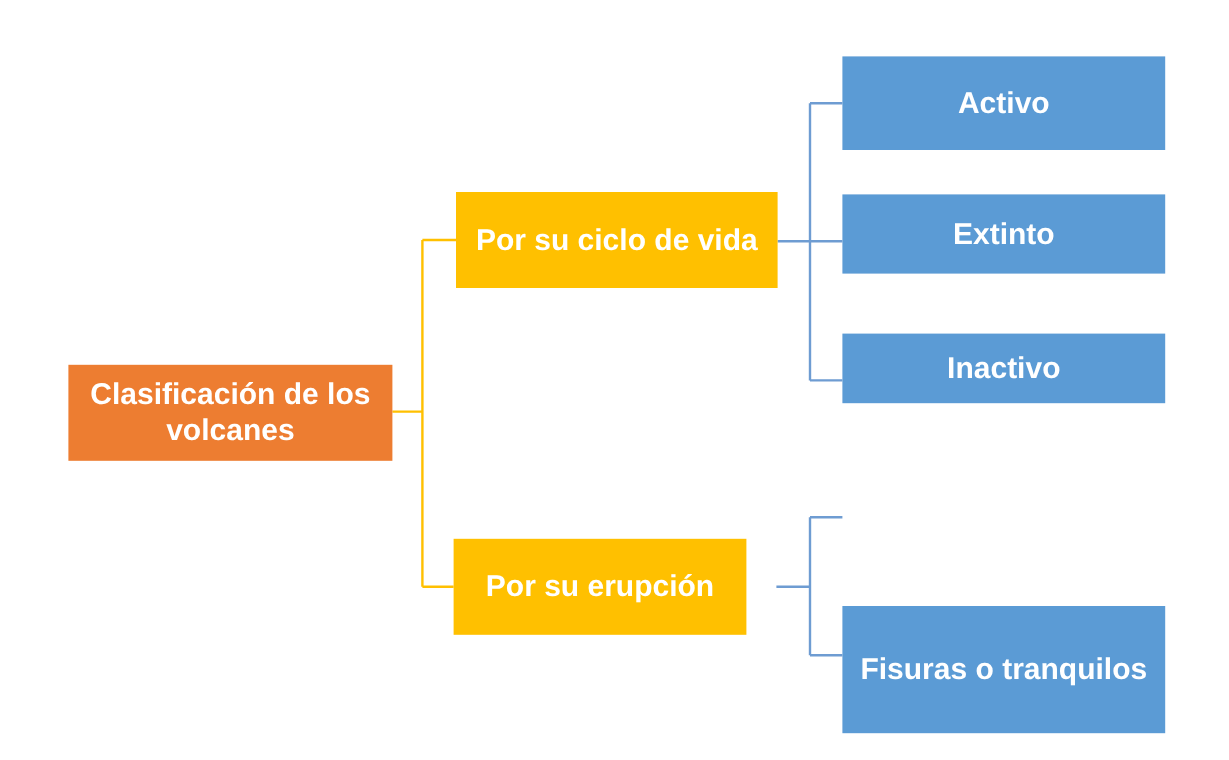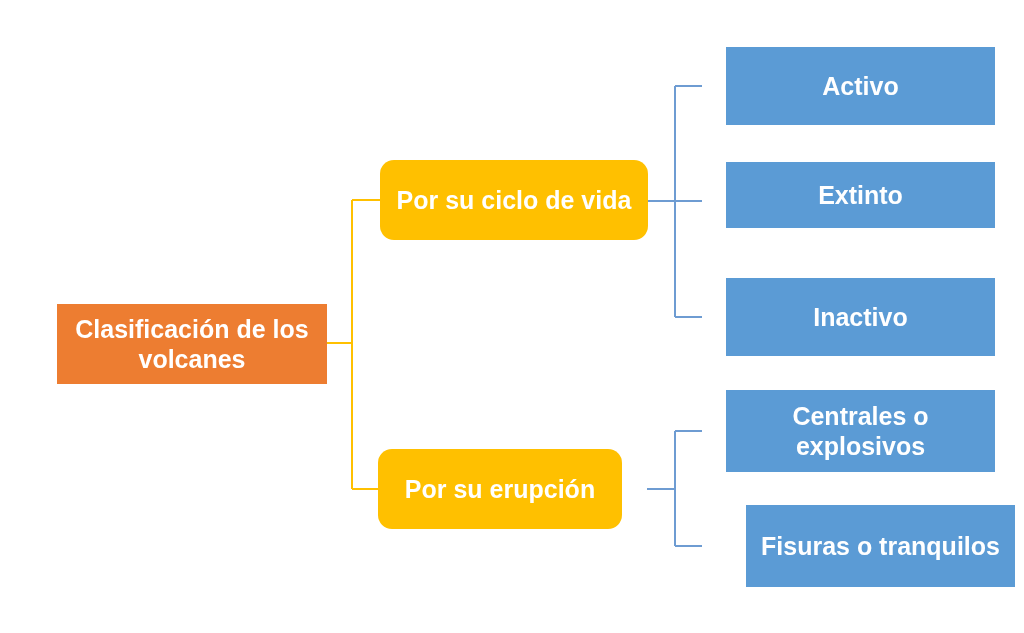--- a/index.html
+++ b/index.html
@@ -36,29 +36,29 @@
     justify-content:center;
     text-align:center;
     box-sizing:border-box;
     padding:4px 10px;
     color:var(--text);
     font-weight:bold;
     font-size:25px;
     line-height:1.22;
   }
   .node-root{background:var(--root-fill); left:57px; top:304px; width:270px; height:80px;}
-  .node-branch{background:var(--branch-fill);border-radius:14px;}
+  .node-branch{background:var(--branch-fill);}
   .node-branch-1{left:380px; top:160px; width:268px; height:80px;}
   .node-branch-2{left:378px; top:449px; width:244px; height:80px;}
-  .node-leaf{background:var(--leaf-fill); left:726px; width:269px;}
+  .node-leaf{background:var(--leaf-fill); left:702px; width:269px;}
   .node-leaf-1{top:47px;  height:78px;}
   .node-leaf-2{top:162px; height:66px;}
-  .node-leaf-3{top:278px; height:78px;}
+  .node-leaf-3{top:278px; height:58px;}
   .node-leaf-4{top:390px; height:82px;}
-  .node-leaf-5{top:505px; height:82px;margin-left:20px;}
+  .node-leaf-5{top:505px; height:106px;}
 </style>
 </head>
 <body>
 
 <div class="canvas">
 
   <svg class="connector-layer" viewBox="0 0 1024 633" xmlns="http://www.w3.org/2000/svg">
     <path d="M327 343 H352 M352 200 V489 M352 200 H380 M352 489 H378" fill="none" stroke-width="2" stroke="#FFC000"></path>
     <path d="M648 201 H702 M675 86 V317 M675 86 H702 M675 317 H702" fill="none" stroke-width="2" stroke="#6E9CD2"></path>
     <path d="M647 489 H675 M675 431 V546 M675 431 H702 M675 546 H702" fill="none" stroke-width="2" stroke="#6E9CD2"></path>
@@ -81,21 +81,18 @@
   </div>
 
   <div class="node node-leaf node-leaf-2">
     <span>Extinto</span>
   </div>
 
   <div class="node node-leaf node-leaf-3">
     <span>Inactivo</span>
   </div>
 
-  <div class="node node-leaf node-leaf-4">
-    <span>Centrales o explosivos</span>
-  </div>
 
   <div class="node node-leaf node-leaf-5">
     <span>Fisuras o tranquilos</span>
   </div>
 
 </div>
 
 </body></html>

